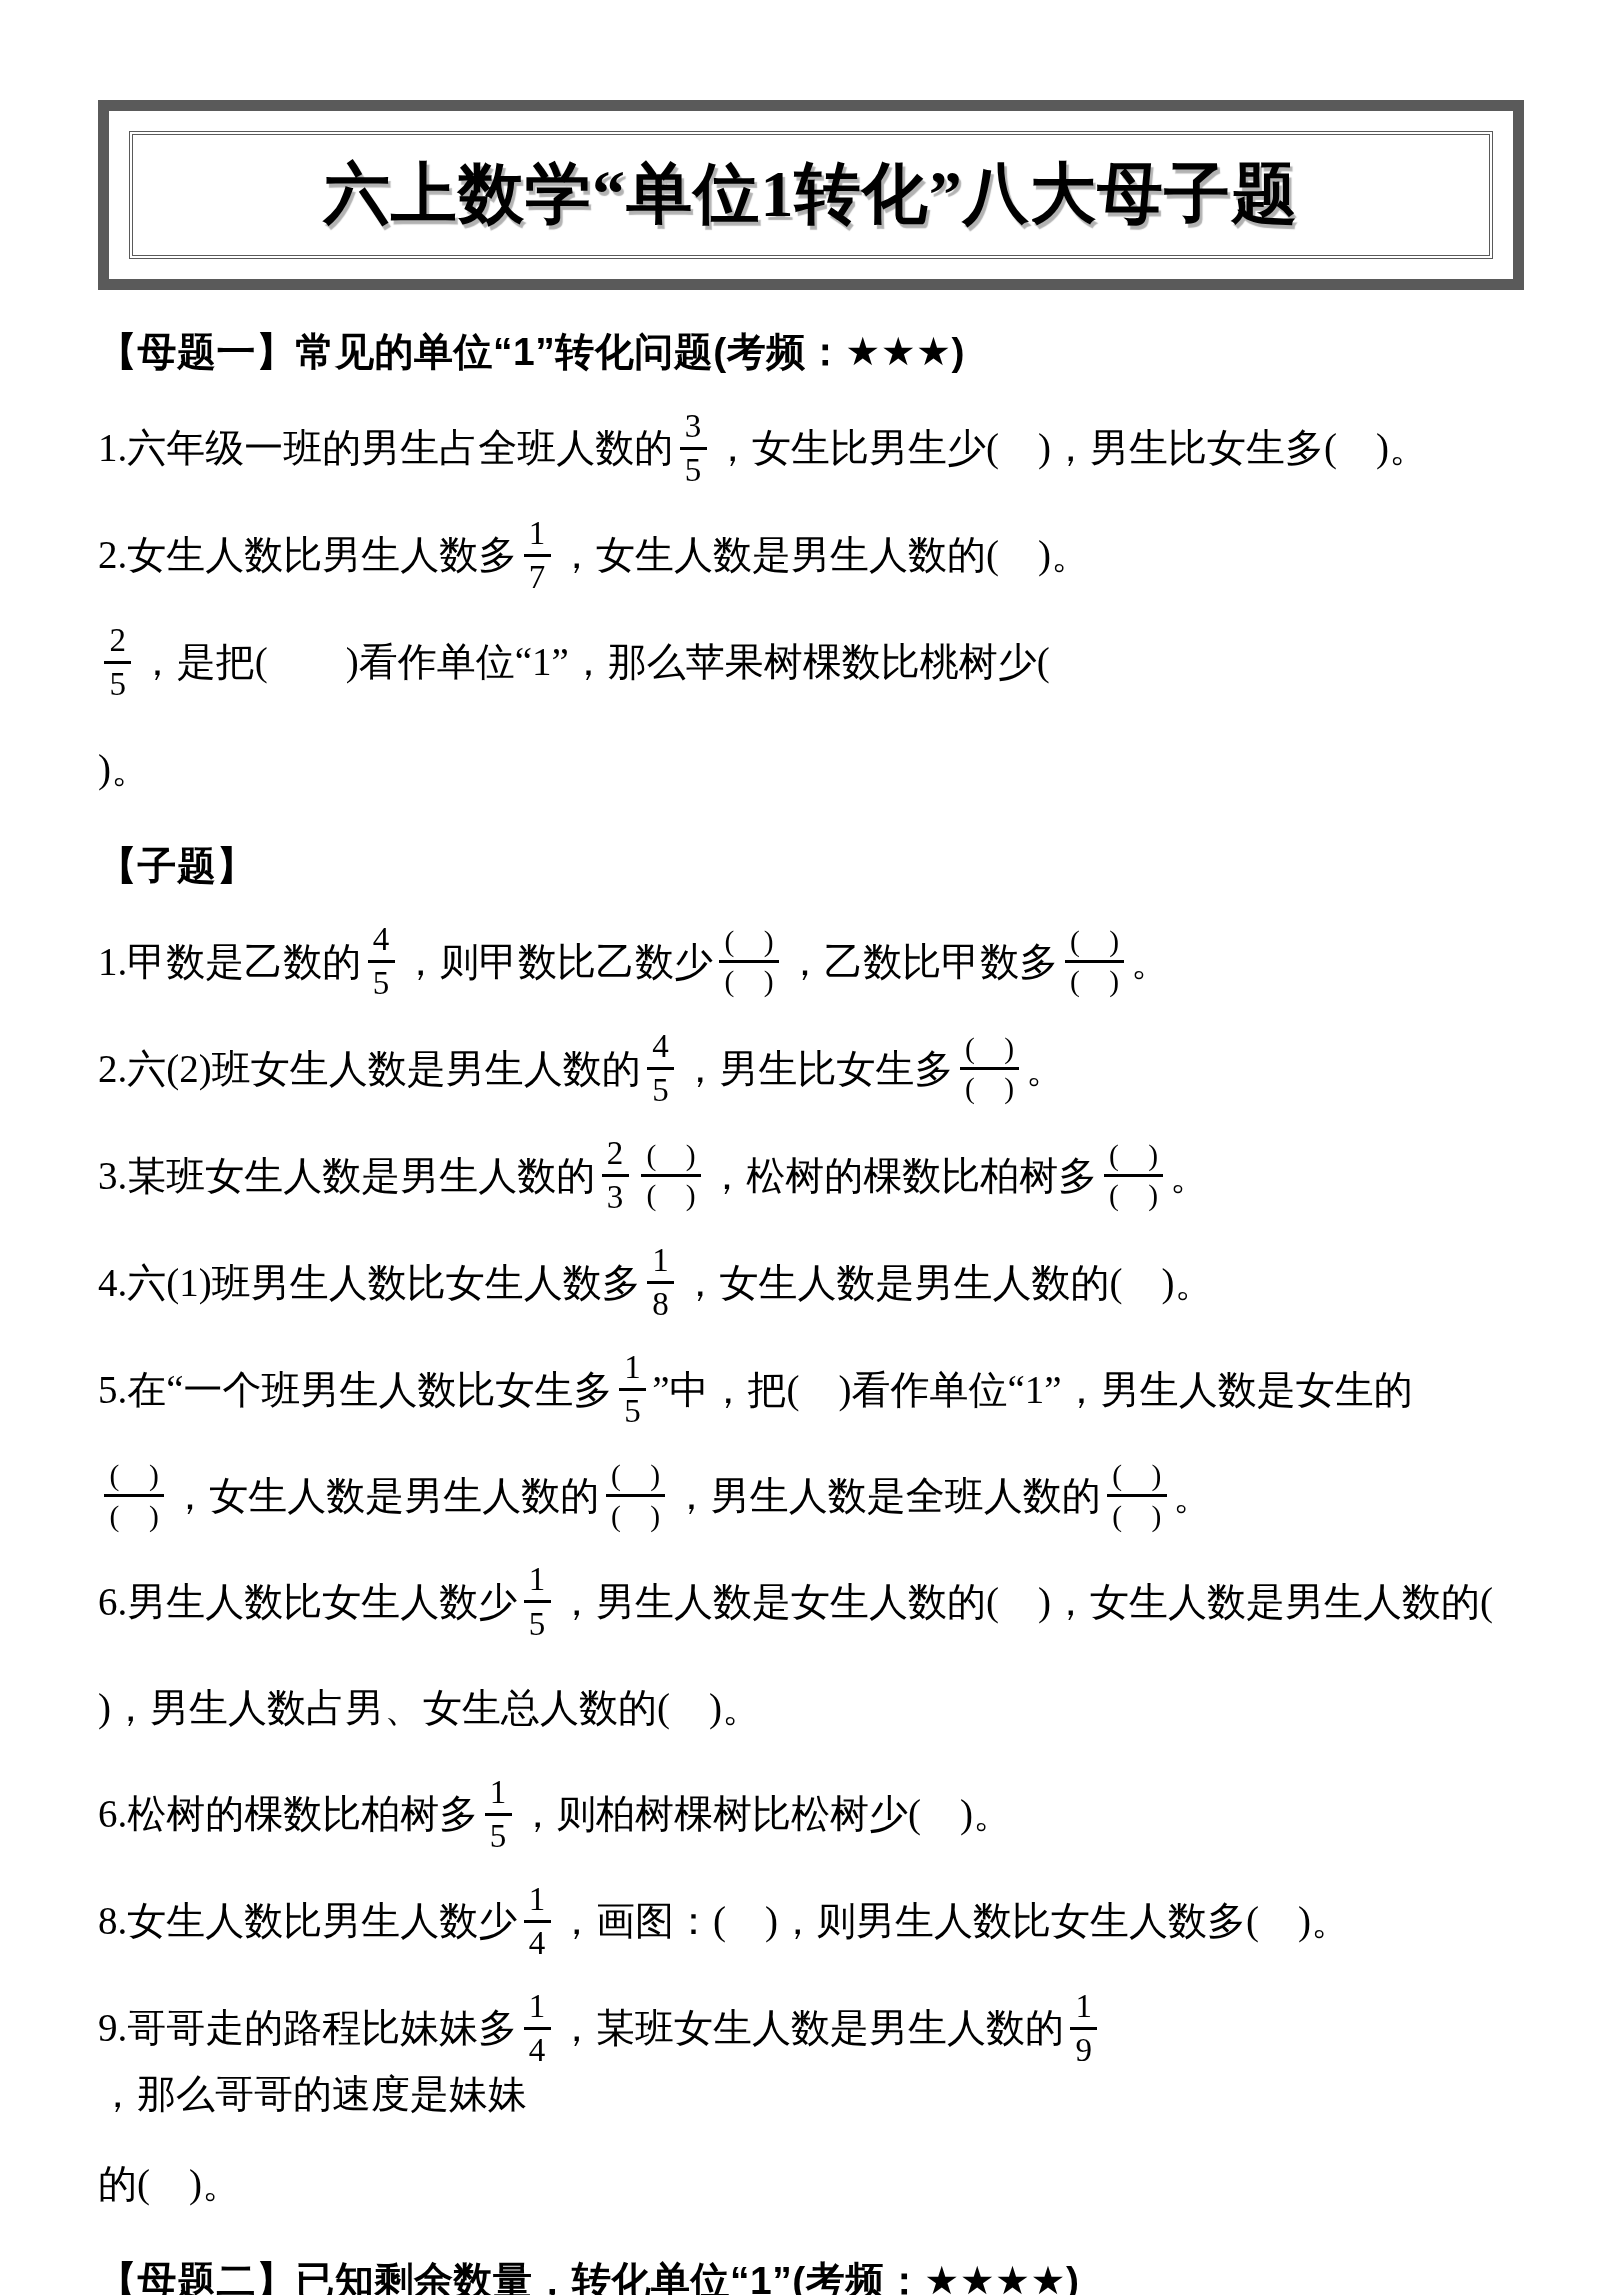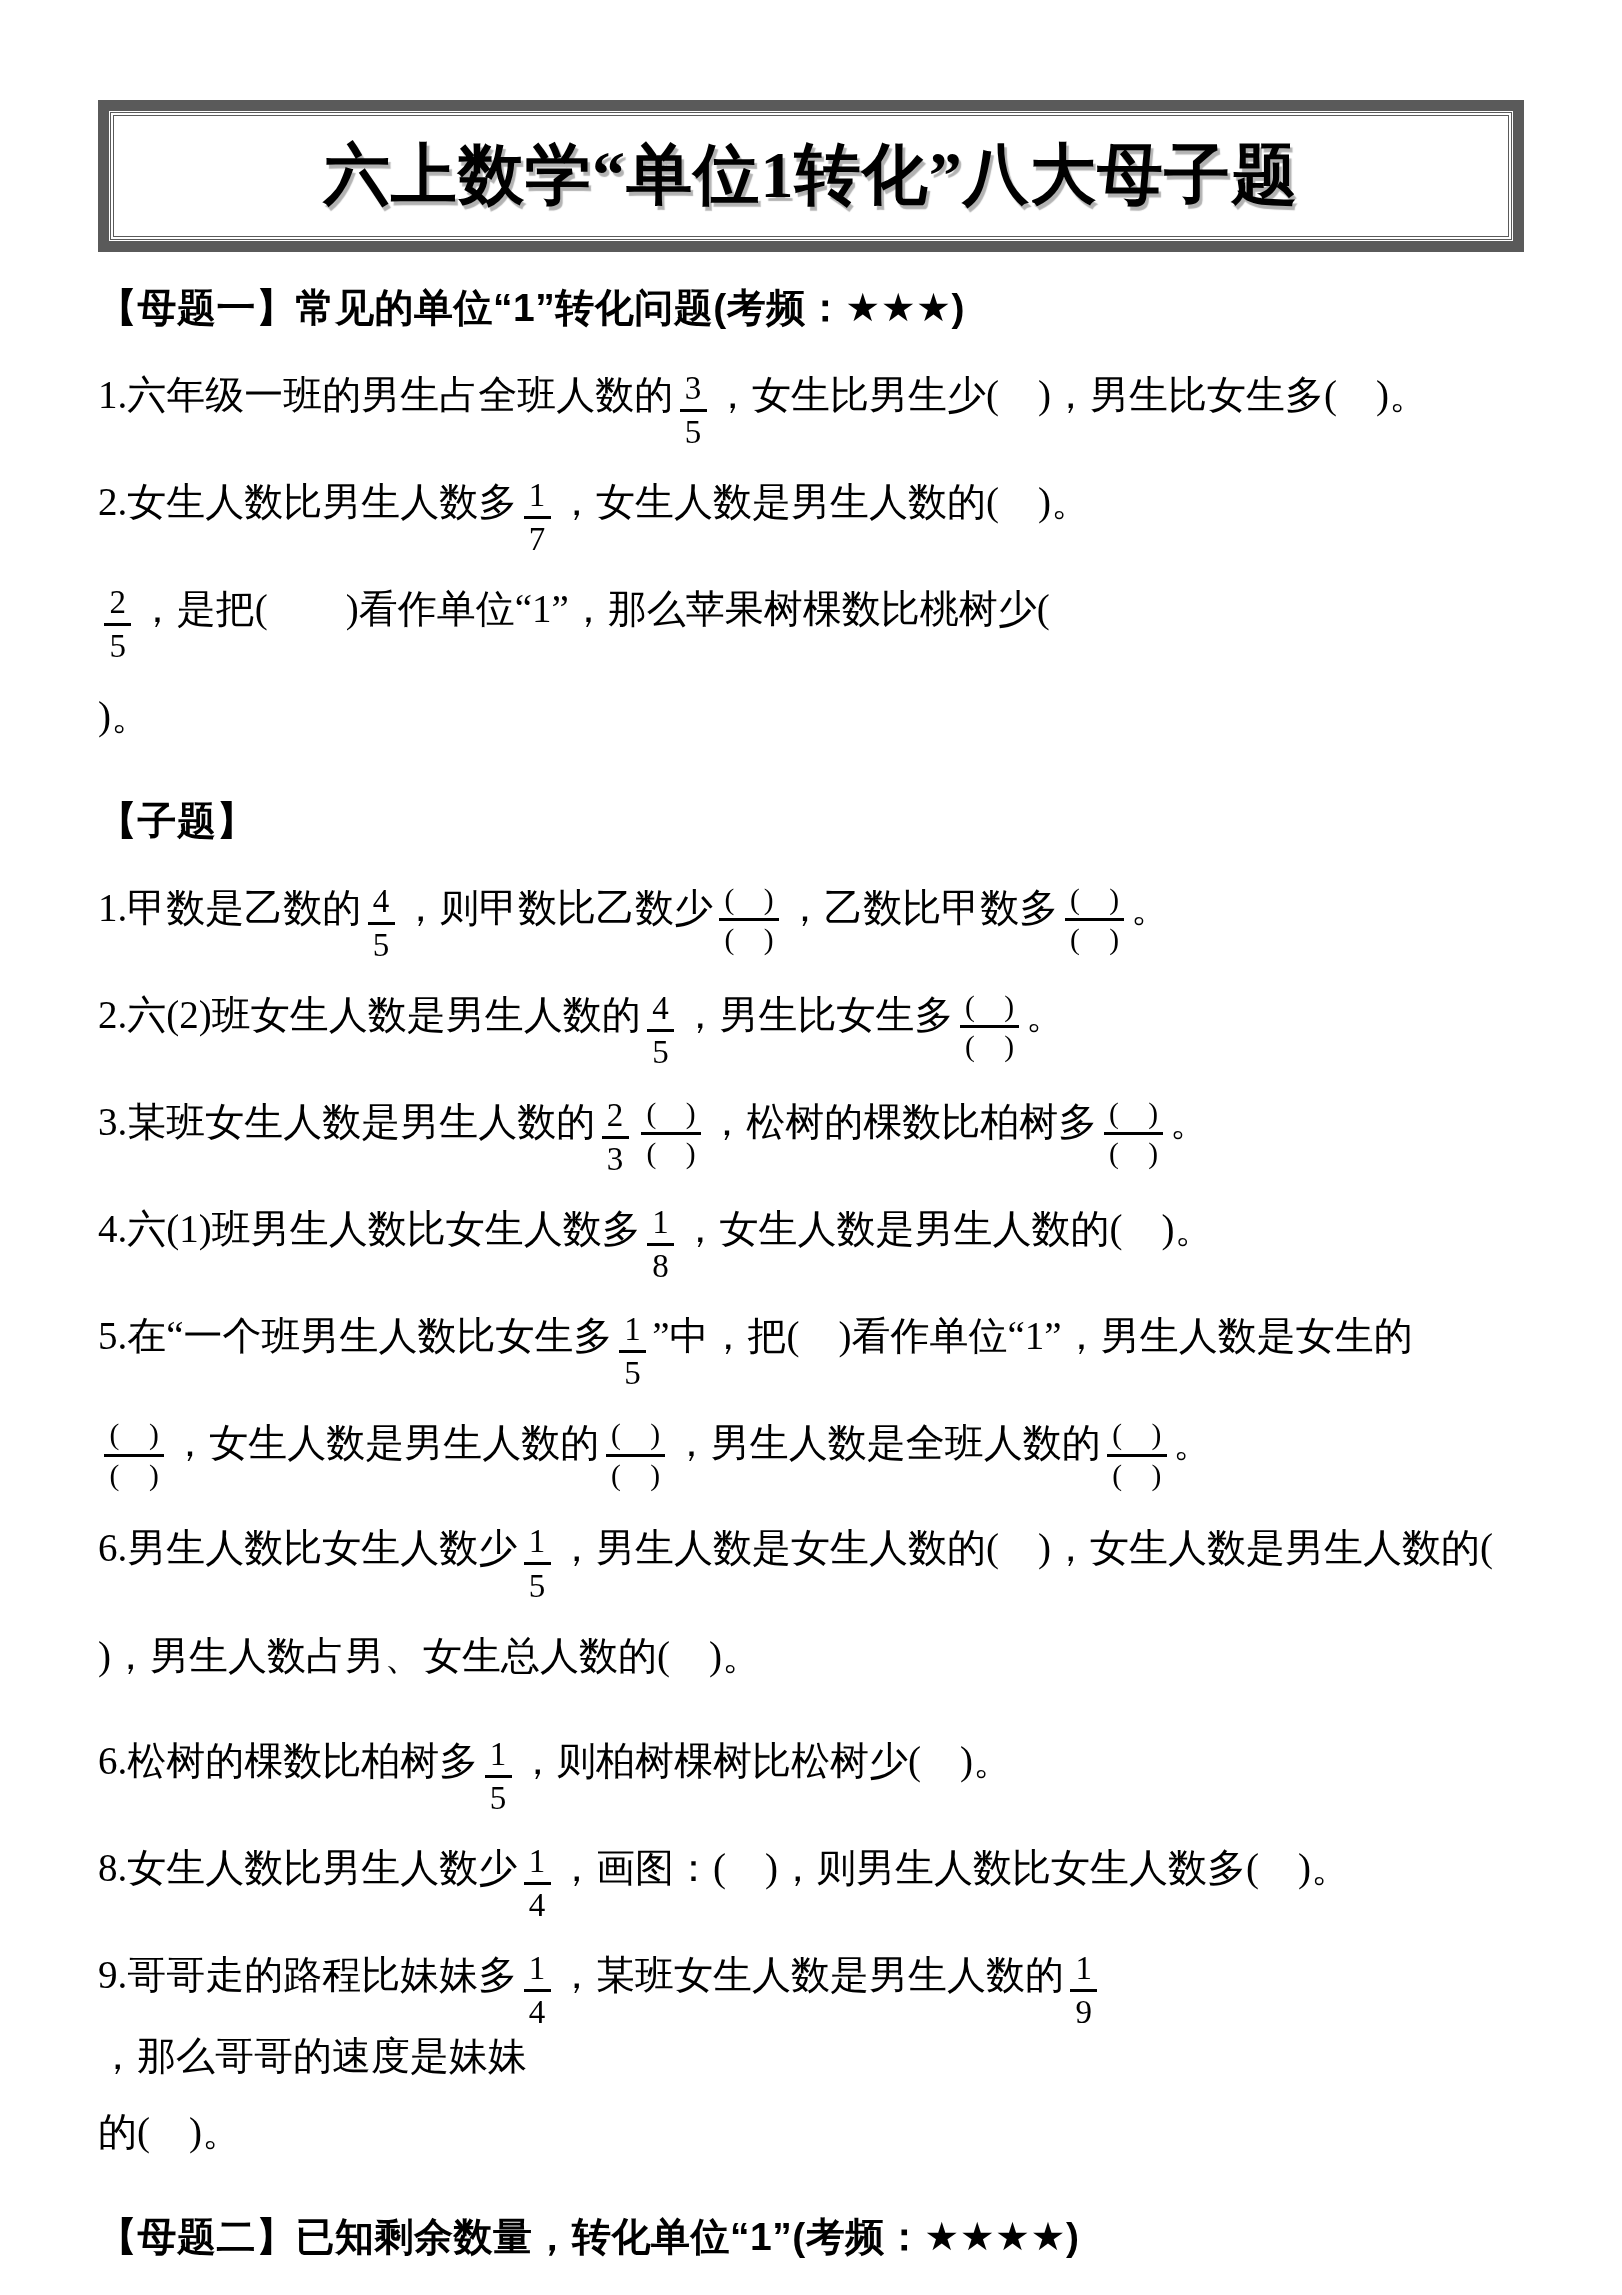--- a/index.html
+++ b/index.html
@@ -7,21 +7,21 @@
     width:1622px;
     min-height:2295px;
     background:#ffffff;
     box-sizing:border-box;
     padding:100px 98px 32px 98px;
     font-family:"Liberation Serif","DejaVu Serif",serif;
     color:#000000;
   }
   .title-box{
     border:11.6px solid #5a5a5a;
-    padding:1px;
+    padding:20px;
     box-sizing:border-box;
     margin:0 0 31px 0;
   }
   .title-inner{
     border:4.7px double #5a5a5a;
     padding:13.7px 6.3px 16px 6.3px;
     text-align:center;
   }
   .page-title{
     font-size:66px;
@@ -29,20 +29,21 @@
     letter-spacing:1.1px;
     white-space:nowrap;
     text-shadow:2.6px 3.7px 1.1px rgba(0,0,0,0.30);
   }
   .line{
     font-size:39px;
     line-height:1.28;
     min-height:79px;
     margin:0 0 26px 0;
     display:flex;
+    align-items:center;
     flex-wrap:wrap;
   }
   .heading{
     font-family:"Liberation Sans","DejaVu Sans",sans-serif;
     font-weight:bold;
     min-height:63px;
     margin-bottom:24px;
     letter-spacing:0.5px;
   }
   .txt{white-space:pre-wrap;}

